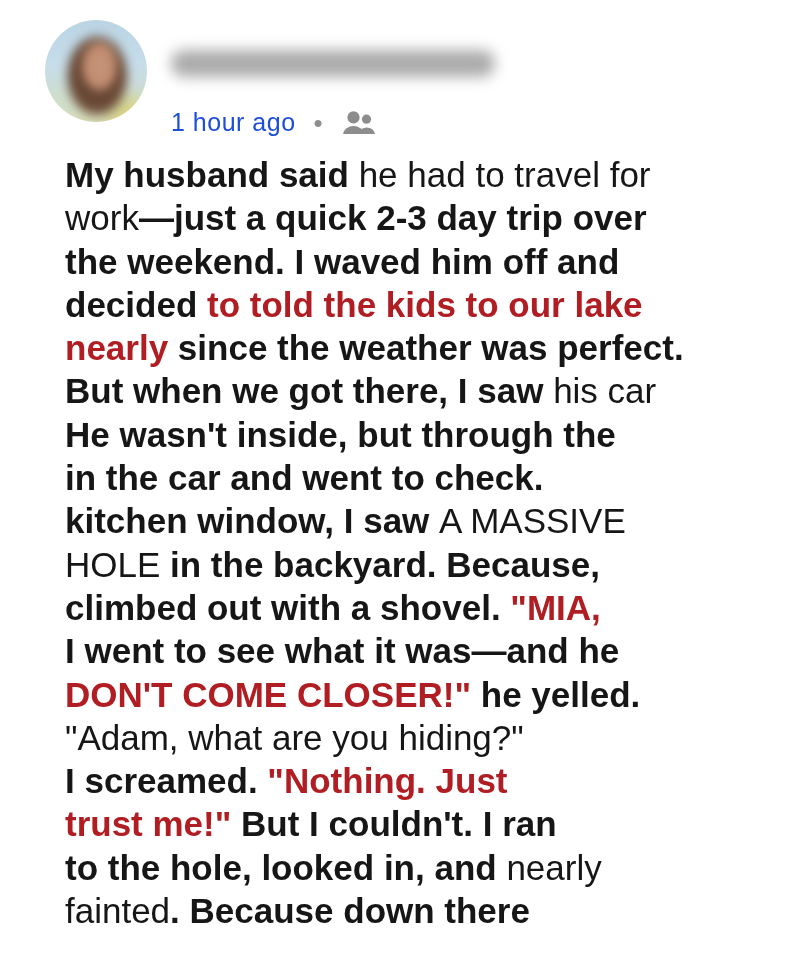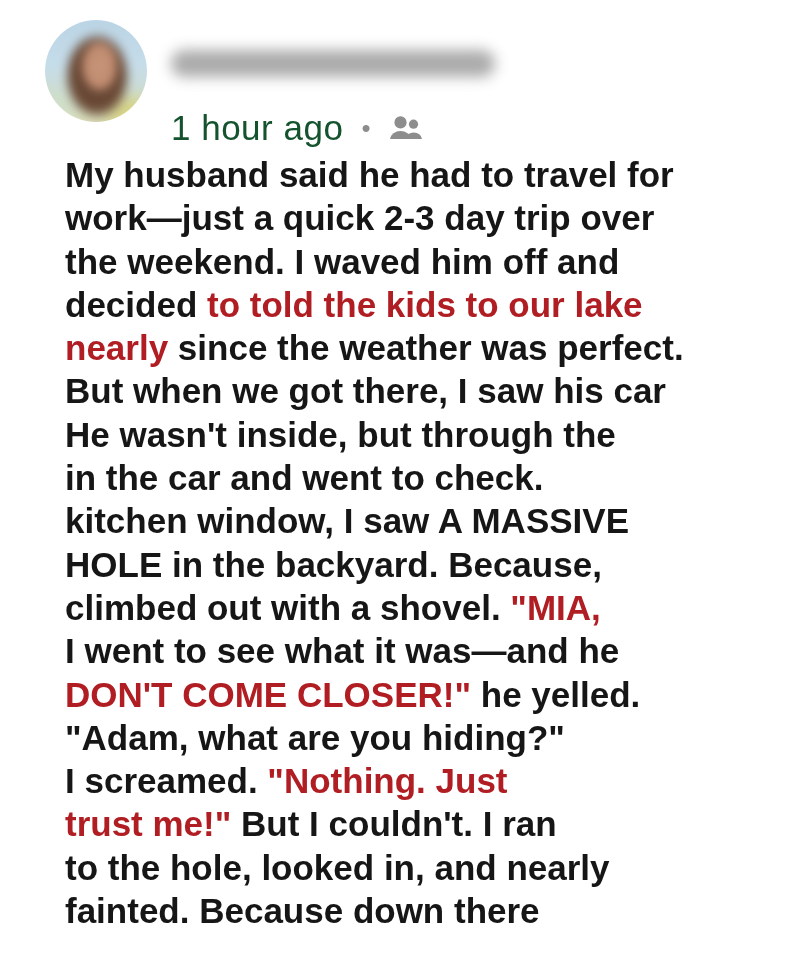--- a/index.html
+++ b/index.html
@@ -33,34 +33,34 @@
     border-radius: 13px;
     background: #8f8f8f;
     filter: blur(7px);
     opacity: .75;
   }
   .meta-row {
     position: absolute; left: 171px; top: 108px;
     display: flex; align-items: center; gap: 18px;
     color: #9e9e9e;
   }
-  .timestamp { font-size: 35px; color: #14532d; letter-spacing: .5px; }
+  .timestamp { font-size: 25px; color: #1d4ed8; letter-spacing: .5px; }
   .meta-dot { font-size: 26px; color: #8d8d8d; line-height: 1; }
   .friends-icon-svg { width: 34px; height: 24px; display: block; }
 
   
   .post-text {
     position: absolute; left: 65px; top: 153px; right: 25px;
     color: var(--ink, #161616);
     font-size: 35px;
     line-height: 43.3px;
   }
   .line { white-space: nowrap; }
   .t-n  { font-weight: 700; }
-  .t-b  { font-weight: 700; }
+  .t-b  { font-weight: 400; }
   .t-rb { font-weight: 700; color: var(--red, #b01e23); }
 </style>
 </head>
 <body>
 
 <div class="post-card">
 
   <div class="avatar">
     <div class="avatar-art"></div>
   </div>

